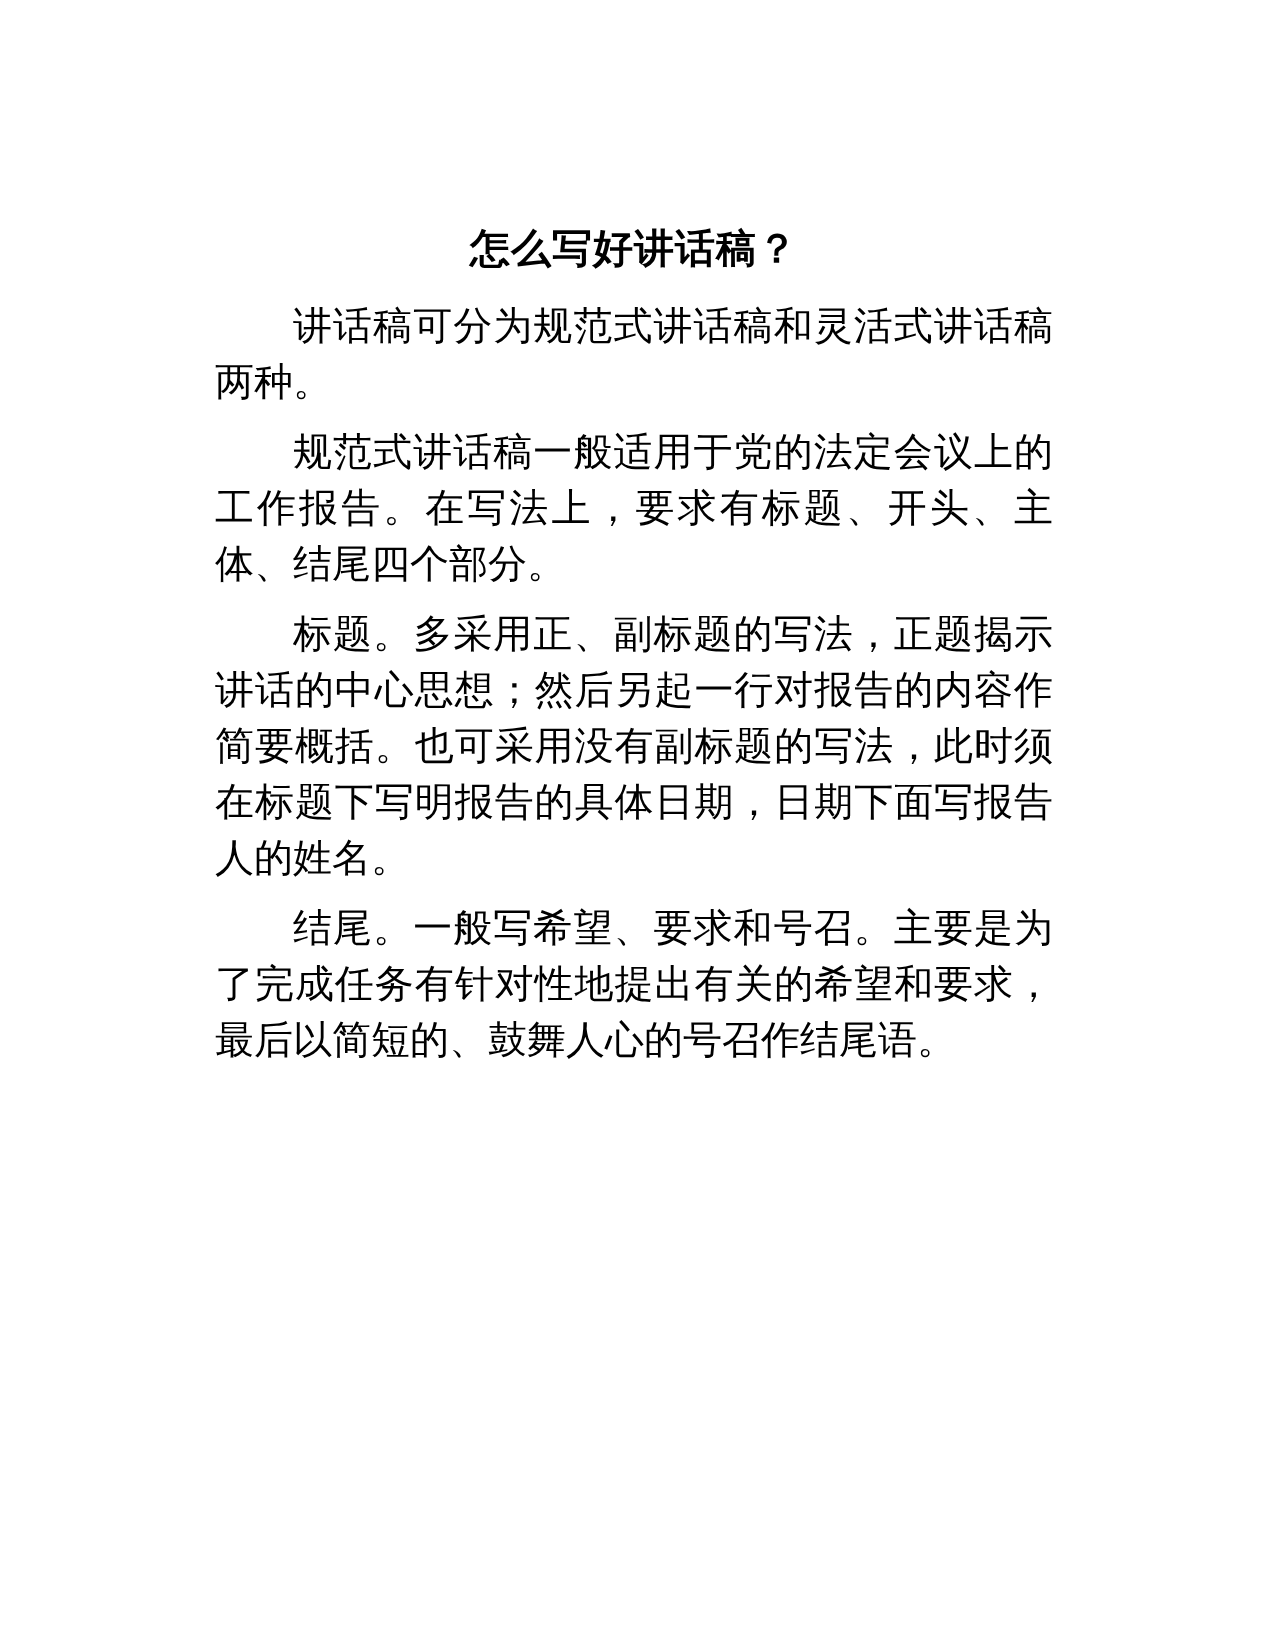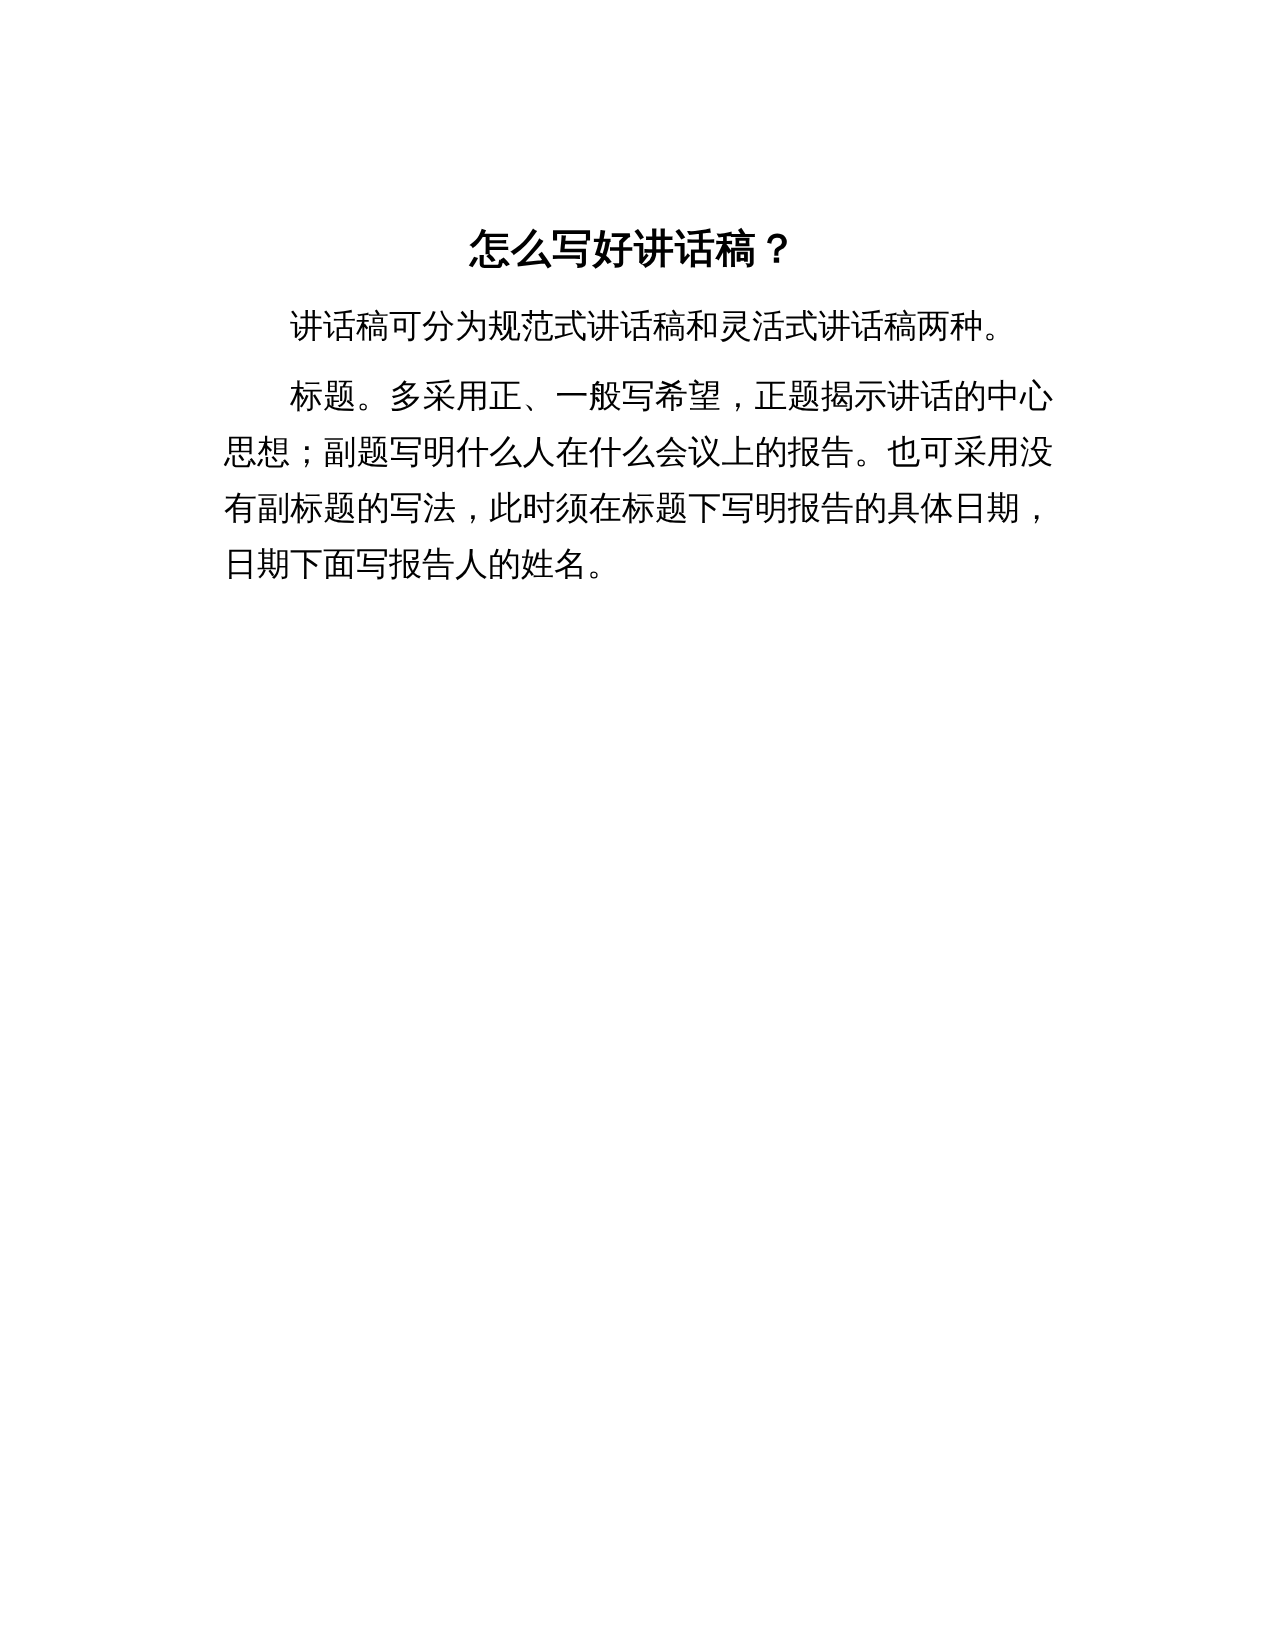--- a/index.html
+++ b/index.html
@@ -21,38 +21,40 @@
   }
   .doc-title {
     font-size: 40px;
     font-weight: bold;
     line-height: 70px;
     text-align: center;
     margin: 0 0 15px 0;
     letter-spacing: 1px;
   }
   .doc-p {
-    font-size: 33px;
+    font-size: 39px;
     font-weight: normal;
     line-height: 56px;
-    margin: 0 0 14px 9px;
+    margin: 0 0 14px 0;
     text-align: justify;
     text-indent: 2em;
     word-break: normal;
     overflow-wrap: break-word;
   }
 </style>
 </head>
 <body>
 
 <div class="page">
   <h1 class="doc-title">怎么写好讲话稿？</h1>
 
   <p class="doc-p">讲话稿可分为规范式讲话稿和灵活式讲话稿两种。</p>
 
 
 
+  <p class="doc-p">规范式讲话稿一般适用于党的法定会议上的工作报告。在写法上，要求有标题、开头、主体、结尾四个部分。</p>
 
-  <p class="doc-p">标题。多采用正、一般写希望，正题揭示讲话的中心思想；副题写明什么人在什么会议上的报告。也可采用没有副标题的写法，此时须在标题下写明报告的具体日期，日期下面写报告人的姓名。</p>
+  <p class="doc-p">标题。多采用正、副标题的写法，正题揭示讲话的中心思想；然后另起一行对报告的内容作简要概括。也可采用没有副标题的写法，此时须在标题下写明报告的具体日期，日期下面写报告人的姓名。</p>
 
 
 
+  <p class="doc-p">结尾。一般写希望、要求和号召。主要是为了完成任务有针对性地提出有关的希望和要求，最后以简短的、鼓舞人心的号召作结尾语。</p>
 </div>
 
 </body></html>

